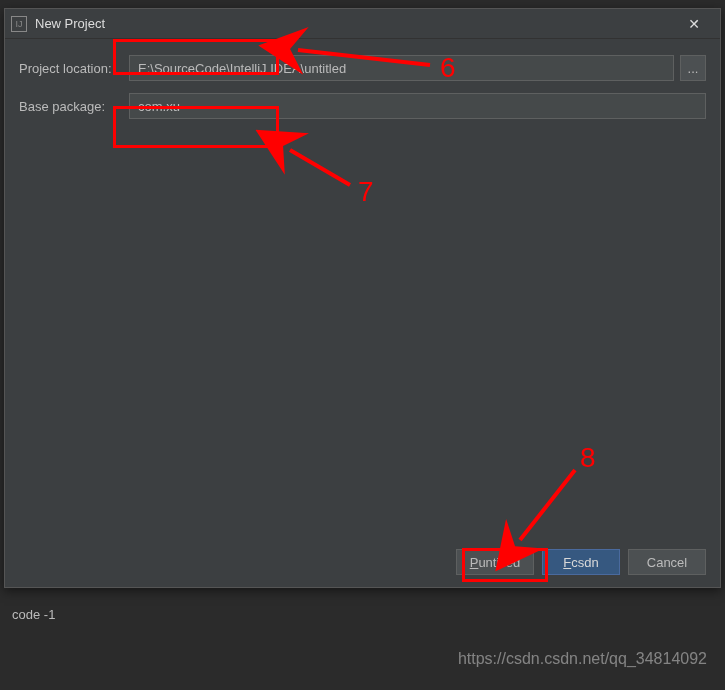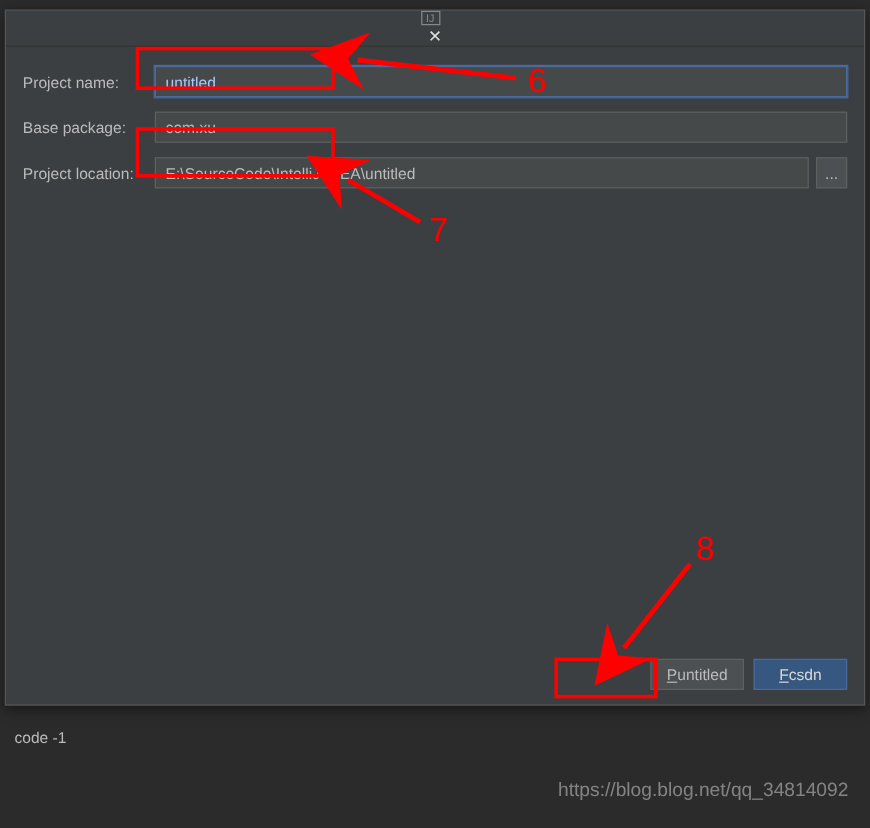--- a/index.html
+++ b/index.html
@@ -27,21 +27,20 @@
       border: 1px solid #555;
       box-shadow: 0 3px 10px rgba(0,0,0,0.5);
     }
     .titlebar {
       height: 30px;
       background: #3c3f41;
       border-bottom: 1px solid #323232;
       display: flex;
       align-items: center;
       padding: 0 6px;
-      flex-direction: column;
     }
     .titlebar .icon-sq {
       width: 16px;
       height: 16px;
       border: 1px solid #888;
       margin-right: 8px;
       display: flex;
       align-items: center;
       justify-content: center;
       font-size: 9px;
@@ -170,59 +169,57 @@
       overflow: visible;
     }
   </style>
 </head>
 <body>
 
 <div class="dialog">
 
   <div class="titlebar">
     <div class="icon-sq">IJ</div>
+    <div class="title">New Project</div>
     <div class="close">✕</div>
   </div>
 
   <div class="content">
 
-    <div class="form-row">
-      <div class="form-label">Project name:</div>
-      <input class="form-input focused selected-text" style="color: rgb(168, 200, 255);" value="untitled">
-    </div>
-
-    <div class="form-row">
-      <div class="form-label">Base package:</div>
-      <input class="form-input" value="com.xu" style="">
-    </div>
 
     <div class="form-row">
       <div class="form-label">Project location:</div>
       <input class="form-input" value="E:\SourceCode\IntelliJ IDEA\untitled" style="">
       <div class="browse-btn">...</div>
+    </div>
+
+    <div class="form-row">
+      <div class="form-label">Base package:</div>
+      <input class="form-input" value="com.xu" style="">
     </div>
 
   </div>
 
   <div class="button-bar">
     <button class="btn">
         <span class="mn">P</span>
         <span>untitled</span>
       </button>
     <button class="btn primary">
         <span class="mn">F</span>
         <span>csdn</span>
       </button>
+    <button class="btn">Cancel</button>
   </div>
 
 </div>
 
 <div class="terminal">code -1</div>
 
-<div class="watermark">https://blog.blog.net/qq_34814092</div>
+<div class="watermark">https://csdn.csdn.net/qq_34814092</div>
 
 <div class="red-box" style="left:113px; top:39px; width:166px; height:36px;"></div>
 <div class="red-box" style="left:113px; top:106px; width:166px; height:42px;"></div>
 <div class="red-box" style="left:462px; top:548px; width:86px; height:34px;"></div>
 
 <div class="anno-label" style="left:440px; top:52px;">6</div>
 <div class="anno-label" style="left:358px; top:176px;">7</div>
 <div class="anno-label" style="left:580px; top:442px;">8</div>
 
 <svg class="arrow" style="left:0; top:0; width:725px; height:690px;">

